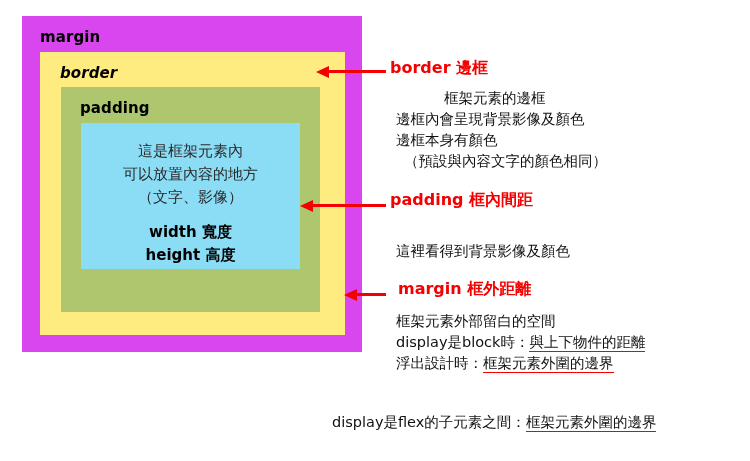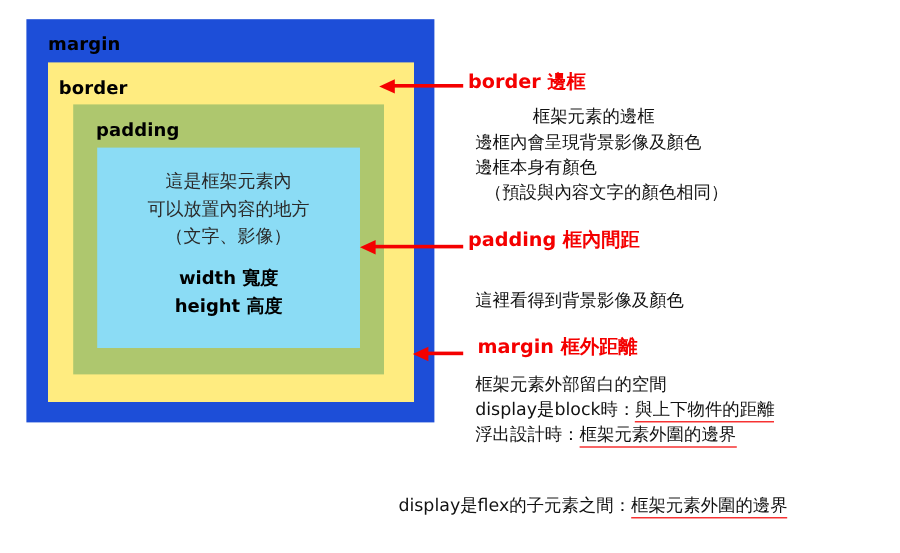--- a/index.html
+++ b/index.html
@@ -16,21 +16,21 @@
     color: #000000;
   }
 
   
   #box-model-diagram {
     position: absolute;
     left: 22px;
     top: 16px;
     width: 340px;
     height: 336px;
-    background: #1d4ed8;
+    background: #d946ef;
     box-sizing: border-box;
   }
   .box-label {
     font-weight: bold;
     font-size: 15px;
     line-height: 1;
     color: #000;
     letter-spacing: 0.1px;
   }
   #margin-label {
@@ -42,43 +42,44 @@
     position: absolute;
     left: 18px;
     top: 36px;
     width: 305px;
     height: 283px;
     background: #ffec80;
     box-sizing: border-box;
   }
   #border-label {
     position: absolute;
-    left: 9px;
+    left: 20px;
     top: 14px;
+    font-style: italic;
   }
   #padding-box {
     position: absolute;
     left: 21px;
     top: 35px;
     width: 259px;
     height: 225px;
     background: #aec76e;
     box-sizing: border-box;
   }
   #padding-label {
     position: absolute;
     left: 19px;
     top: 14px;
   }
   #content-box {
     position: absolute;
     left: 20px;
     top: 36px;
     width: 219px;
-    height: 167px;
+    height: 146px;
     background: #8bdcf5;
     box-sizing: border-box;
     display: flex;
     flex-direction: column;
     align-items: center;
     justify-content: flex-start;
     padding-top: 17px;
   }
   .content-line {
     font-size: 15px;

